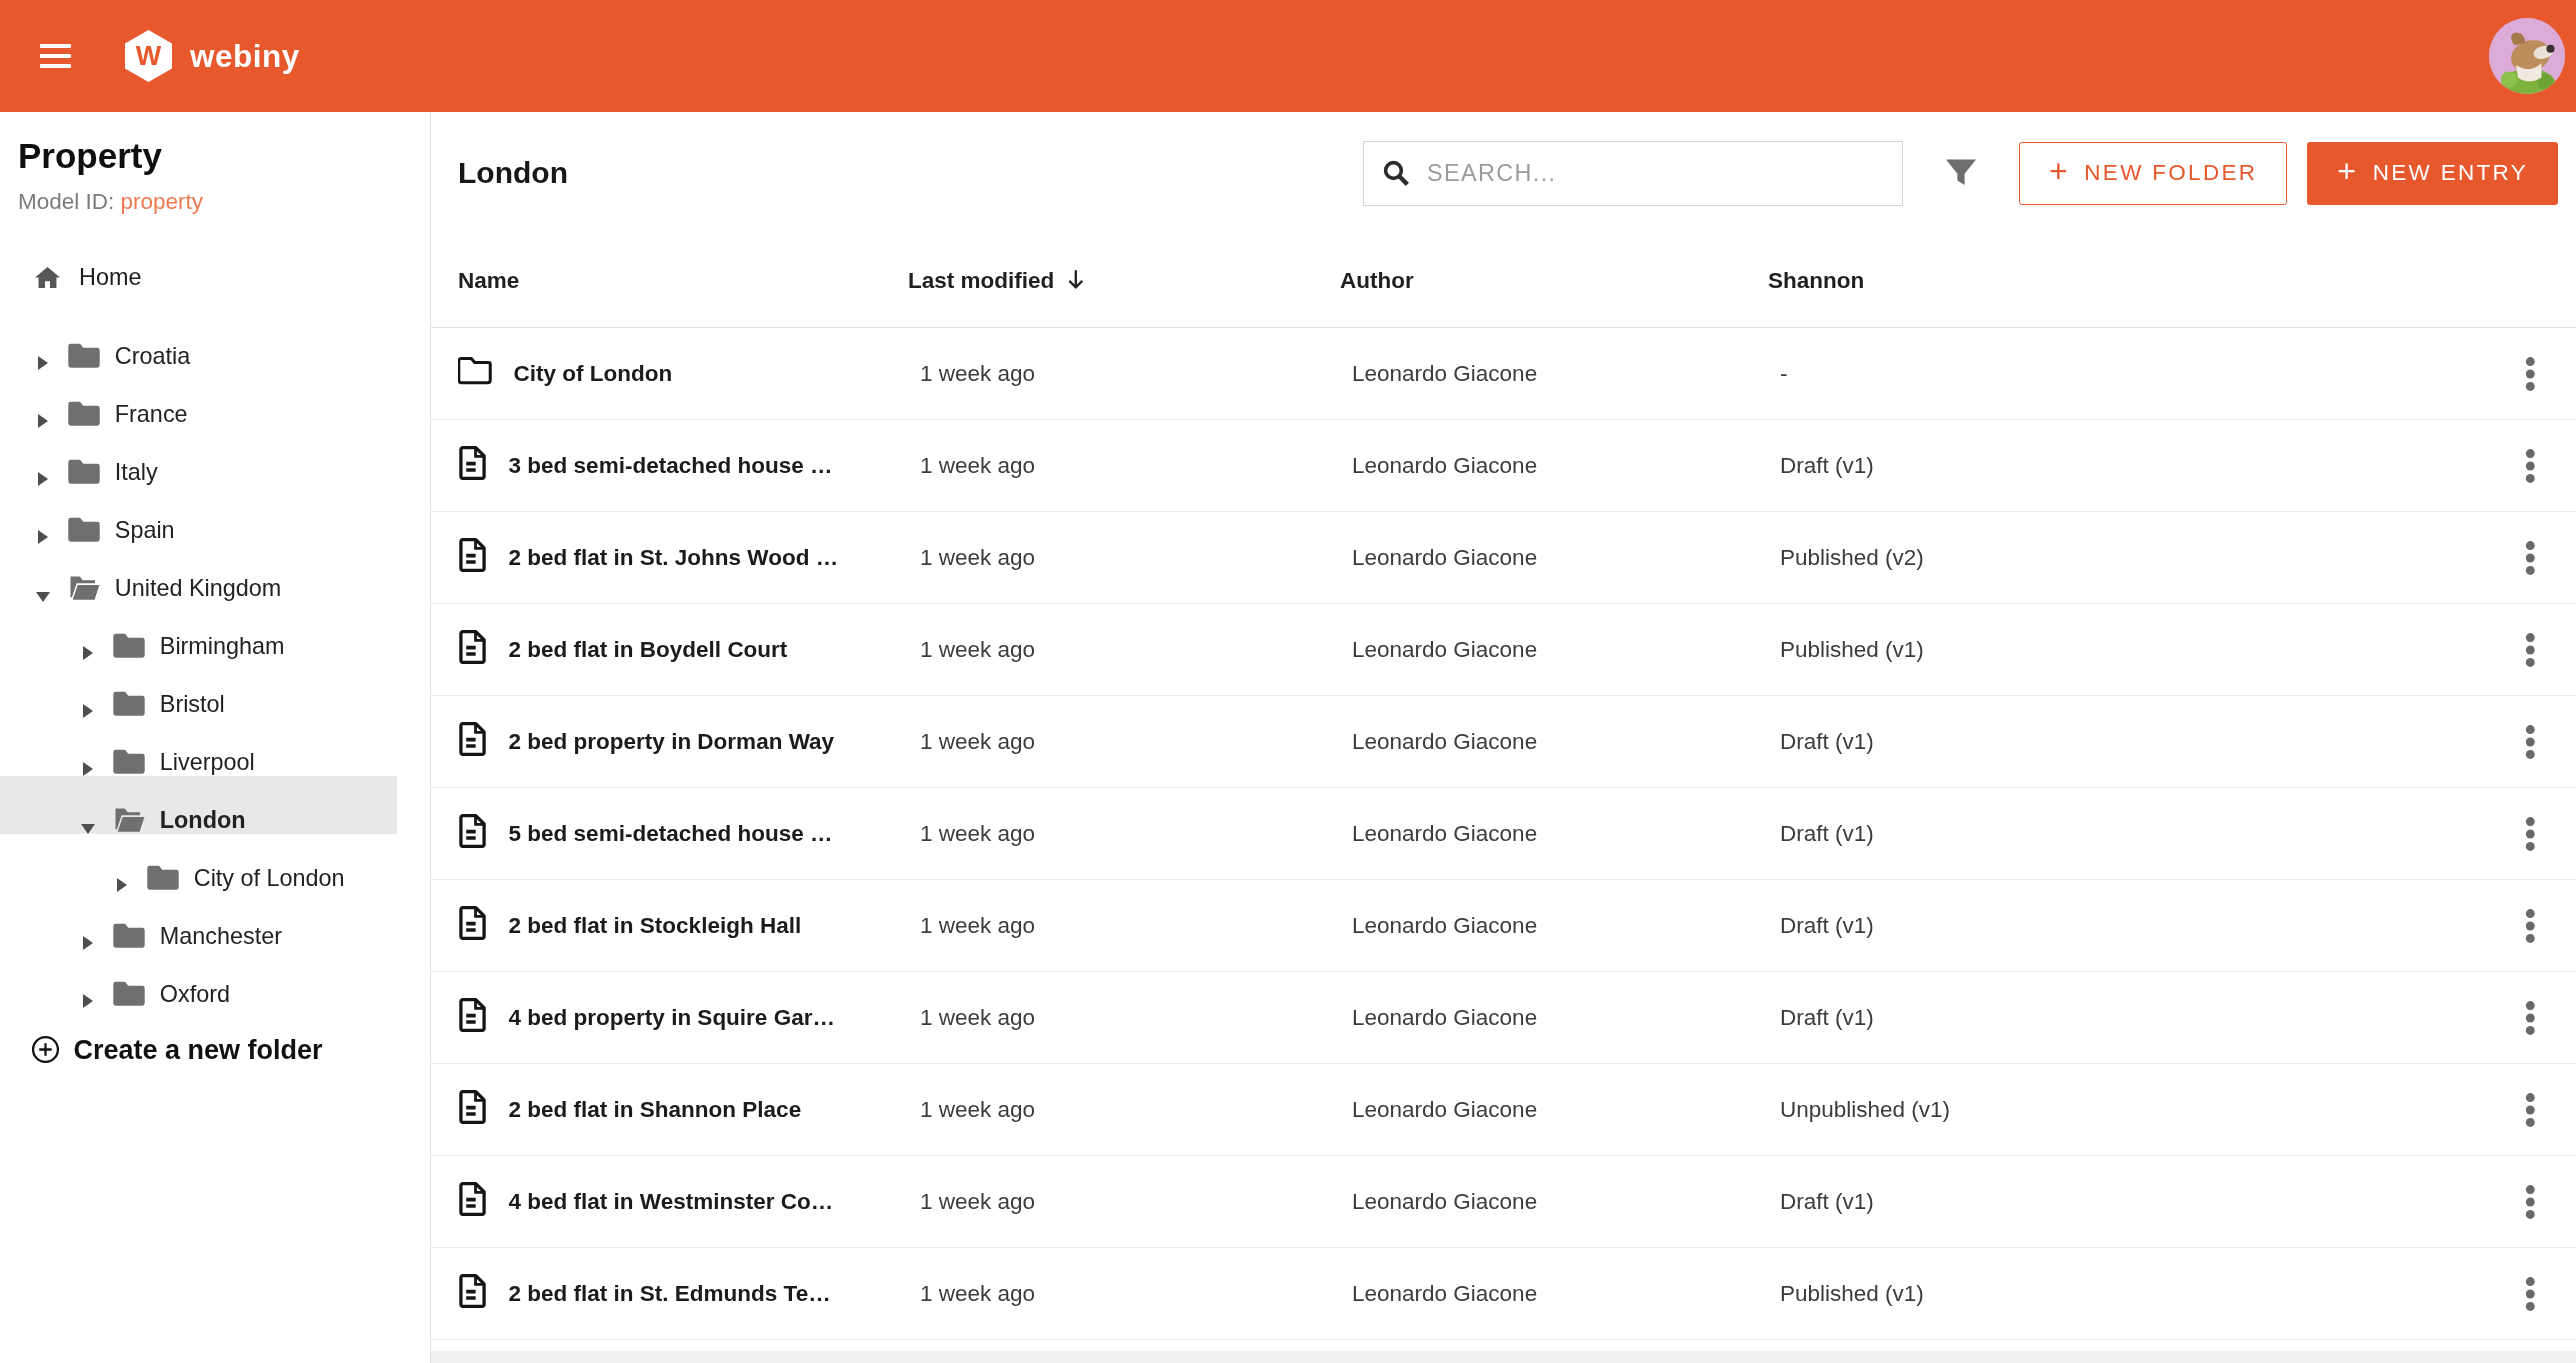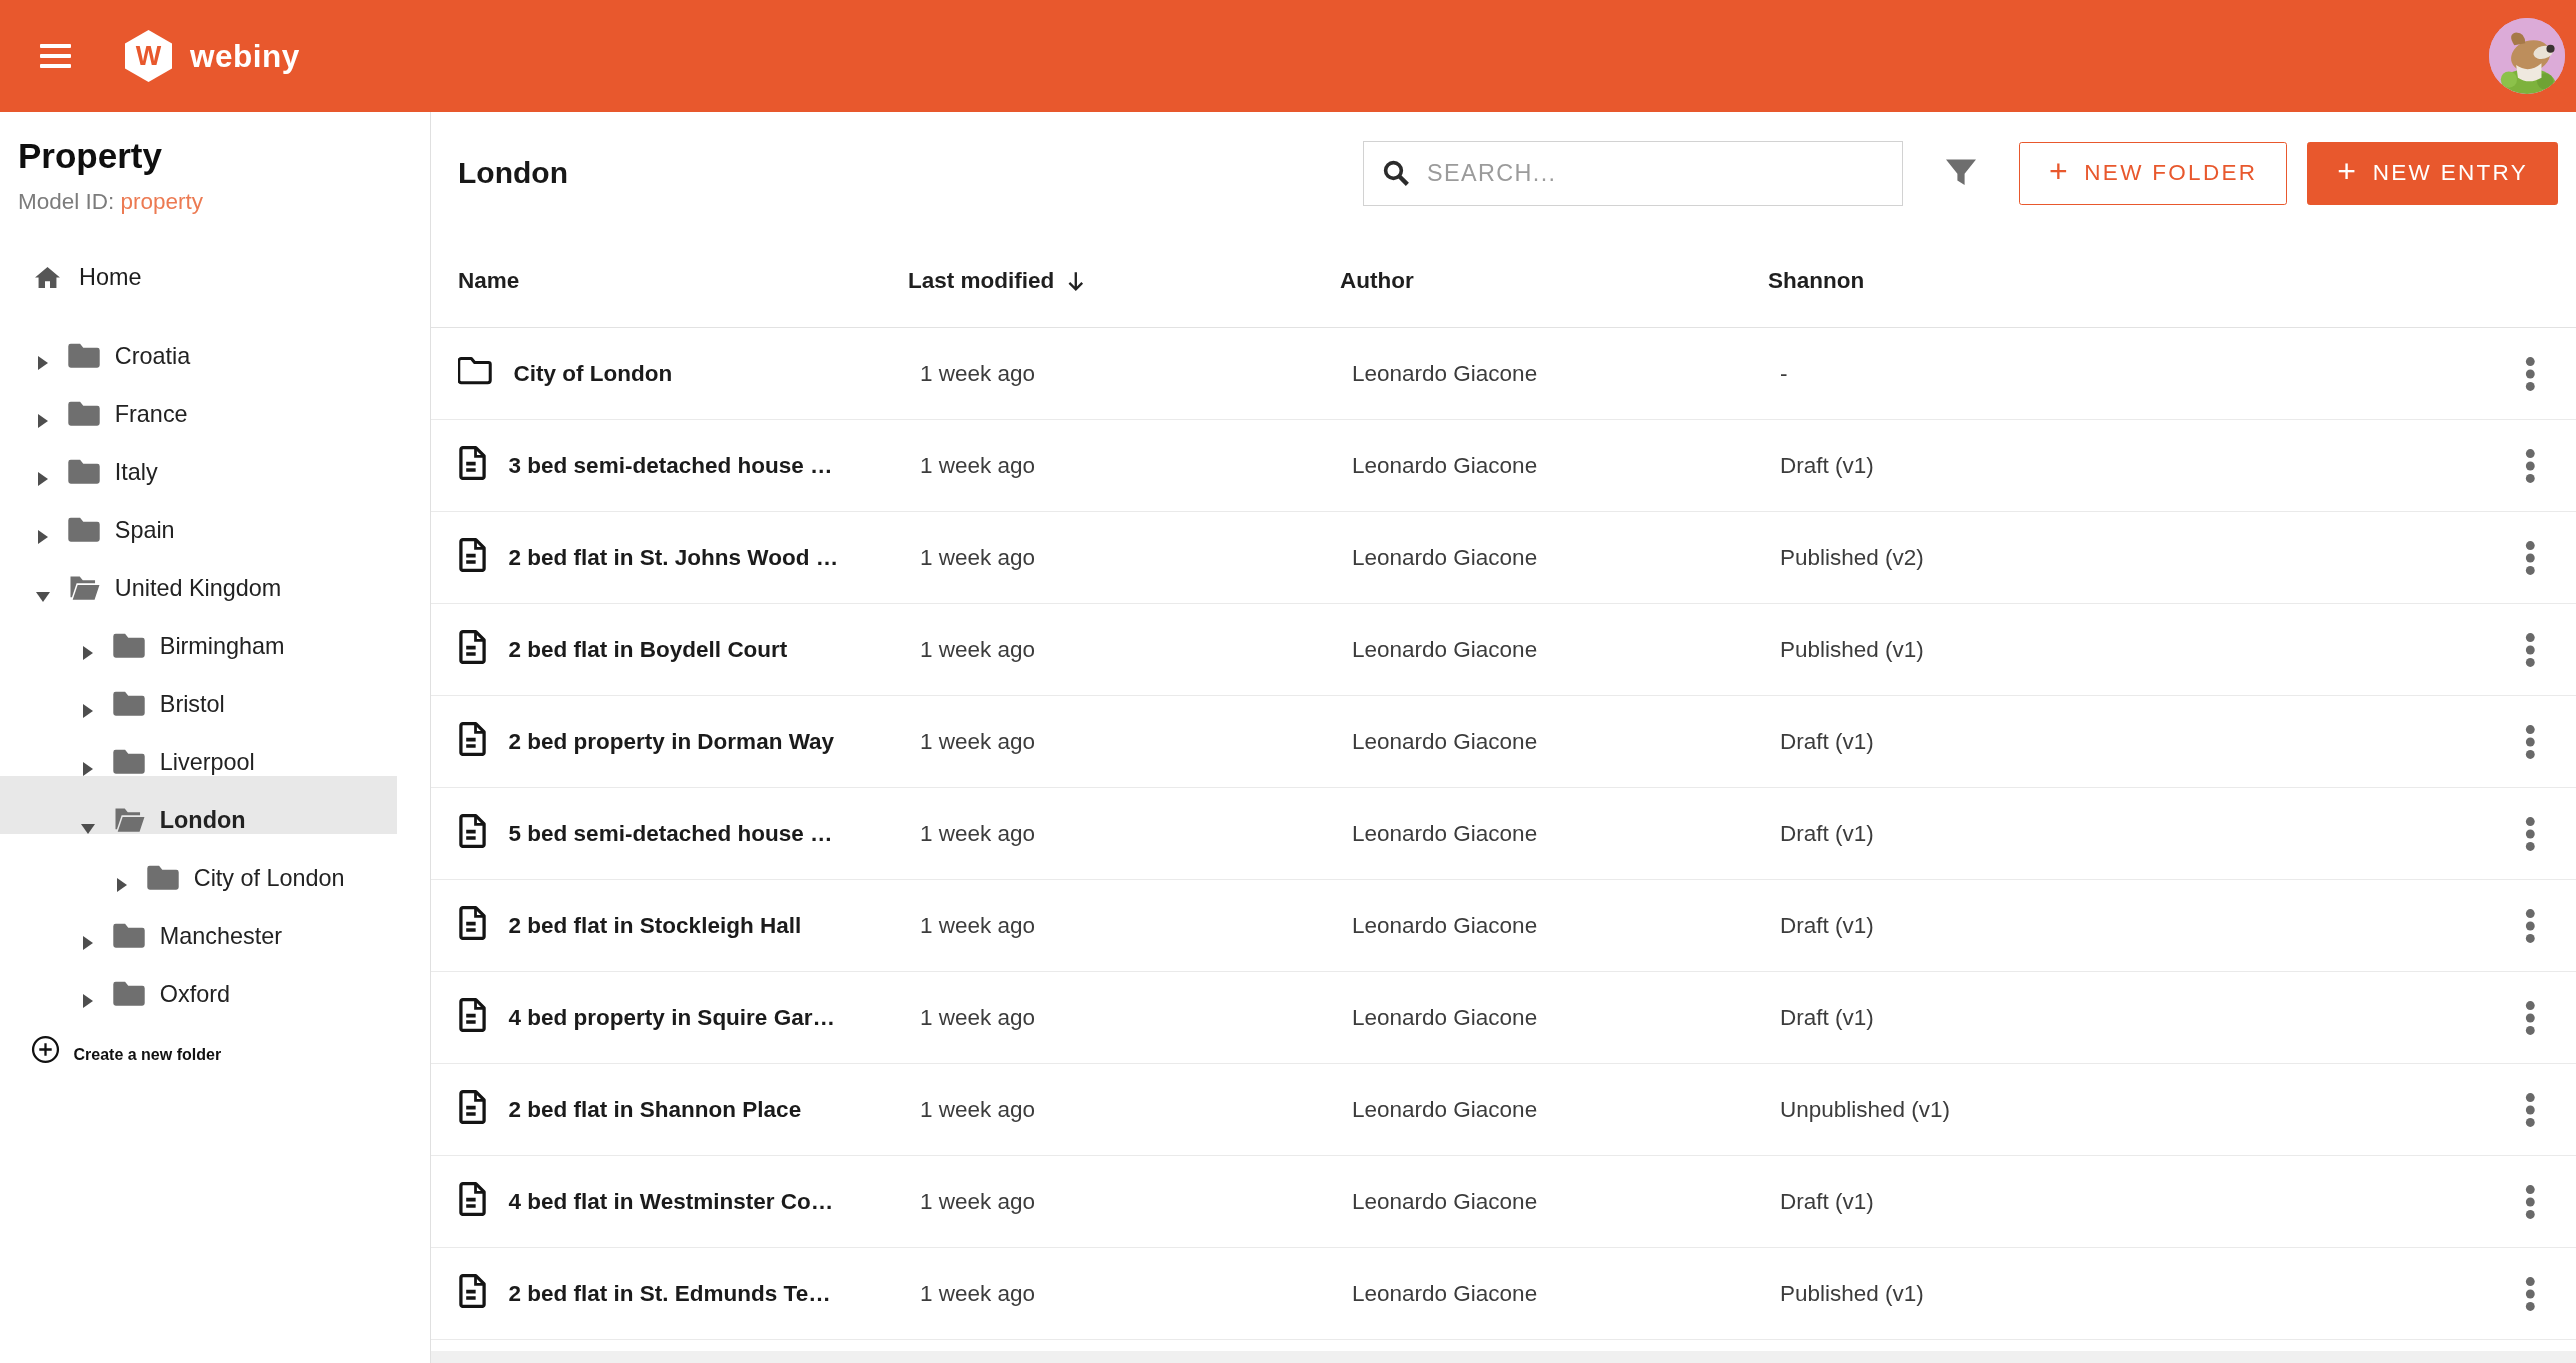--- a/index.html
+++ b/index.html
@@ -39,22 +39,22 @@
   .tree-item.selected .tlabel { font-weight: bold; }
   .arrow-box { width: 14.4px; display: flex; justify-content: center; }
   .arrow { width: 0; height: 0; border-top: 7.2px solid transparent;
     border-bottom: 7.2px solid transparent; border-left: 10px solid #4e4e4e; }
   .tree-item.expanded .arrow { border-left: 7.2px solid transparent; border-right: 7.2px solid transparent;
     border-top: 10px solid #4e4e4e; border-bottom: none; }
   .ficon { width: 32px; height: 29px; margin-left: 18px; display: none; align-items: center; }
   .tree-item:not(.expanded) .ficon.closed { display: flex; }
   .tree-item.expanded .ficon.open { display: flex; }
   .tlabel { margin-left: 14.4px; font-size: 23.4px; color: #222; white-space: nowrap; }
-  .create-folder { margin: 27px 0 0 31px; display: flex; align-items: flex-end; gap: 13.5px;
-    font-size: 16px; font-weight: bold; color: #111; cursor: pointer; }
+  .create-folder { margin: 27px 0 0 31px; display: flex; align-items: flex-start; gap: 13.5px;
+    font-size: 27px; font-weight: bold; color: #111; cursor: pointer; }
 
   
   .content-header { height: 122px; display: flex; align-items: center;
     padding-left: 27px; padding-right: 18px; }
   .page-title { font-size: 30px; color: #181818; }
   .search-box { margin-left: auto; width: 540px; height: 65px; border: 1.8px solid #d2d2d2;
     display: flex; align-items: center; padding-left: 18px; gap: 16px; background: #fff; }
   .search-box input { border: none; outline: none; flex: 1; font-size: 23.4px; letter-spacing: 1.4px;
     color: #6d28d9; font-family: "Liberation Sans", sans-serif; background: transparent; }
   .search-box input::placeholder { color: #9b9b9b; }
@@ -64,21 +64,21 @@
     font-family: "Liberation Sans", sans-serif; }
   .btn-outline { background: #fff; border: 1.8px solid #e8582d; color: #e8582d; }
   .btn-solid { background: #e8582d; border: 1.8px solid #e8582d; color: #fff; margin-left: 20px; }
   .plus { font-size: 32px; font-weight: 400; line-height: 1; margin-top: -3.6px; }
 
   
   .grid-cols { display: grid; grid-template-columns: 450px 432px 428px 716px 1fr;
     padding-left: 27px; align-items: center; }
   .table-header { height: 94px; border-bottom: 1.8px solid #e2e2e2;
     font-weight: bold; font-size: 22.5px; color: #1f1f1f; }
-  .th-sort { display: flex; align-items: flex-end; gap: 10.8px; cursor: pointer; }
+  .th-sort { display: flex; align-items: flex-start; gap: 10.8px; cursor: pointer; }
   .row { height: 92px; border-bottom: 1.8px solid #eaeaea; cursor: pointer; }
   .cell-name { display: flex; align-items: center; gap: 21.6px; font-weight: bold; font-size: 22.5px;
     color: #1b1b1b; white-space: nowrap; overflow: hidden; padding-right: 21.6px; }
   .cell { font-size: 22.5px; color: #3c3c3c; white-space: nowrap; margin-left: 12px; }
   .row .icon-folder, .row .icon-doc { display: none; flex: none; }
   .row.folder .icon-folder { display: block; }
   .row.entry .icon-doc { display: block; }
   .kebab { background: none; border: none; cursor: pointer; justify-self: center;
     display: flex; padding: 9px; }
   .bottom-strip { margin-top: 10.8px; height: 14.4px; background: #f0f0f0; }

